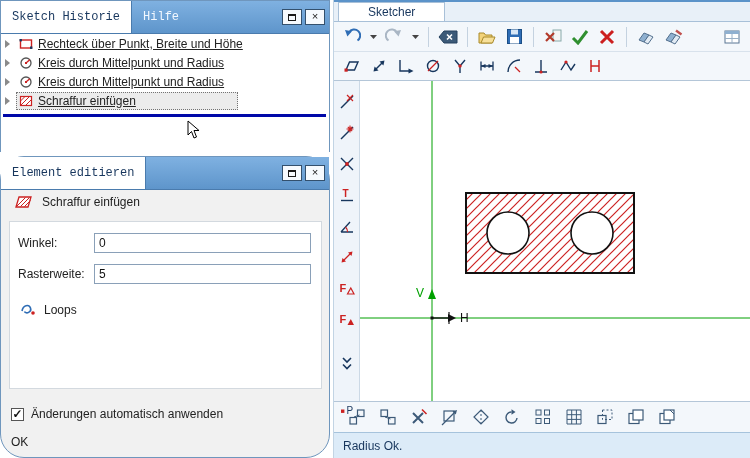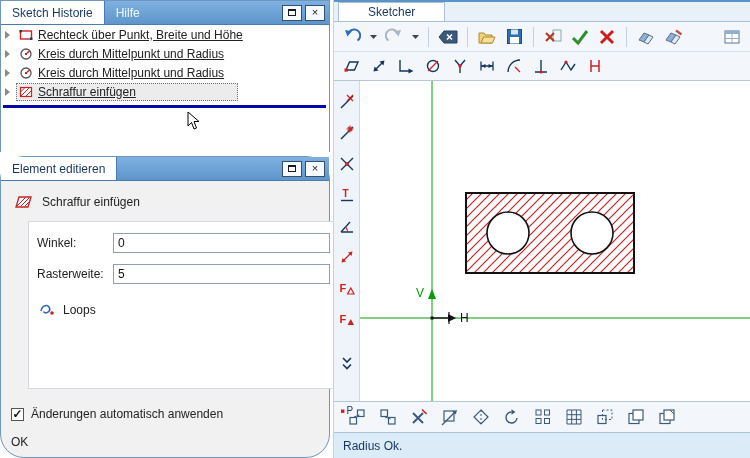--- a/index.html
+++ b/index.html
@@ -4,39 +4,39 @@
 <style>
   * { box-sizing: border-box; margin: 0; padding: 0; }
   body { font-family: "Liberation Sans", sans-serif; background:#fff; }
   .screen { position:relative; width:750px; height:458px; background:#fff; overflow:hidden; font-size:12px; color:#222; }
 
   
   .win { position:absolute; border:1px solid #6f96bd; background:#fff; }
   .history-win { left:0; top:0; width:330px; height:152px; }
   .editor-win  { left:0; top:156px; width:330px; height:302px; background:#f1f1f1;border-radius:24px; }
 
-  .win-header { height:24px; background:linear-gradient(#7fb1e1,#5e95cb); display:flex; align-items:stretch; border-bottom:1px solid #4a7bad; }
+  .win-header { height:33px; background:linear-gradient(#7fb1e1,#5e95cb); display:flex; align-items:stretch; border-bottom:1px solid #4a7bad;font-family:Liberation Mono, monospace; }
   .tab { display:flex; align-items:center; padding:0 11px; color:#f2f8ff; cursor:default; }
   .tab.active { background:#fff; color:#17365d; border-right:1px solid #4a7bad; }
   .win-buttons { margin-left:auto; display:flex; align-items:center; gap:3px; padding-right:4px; }
   .win-btn { width:20px; height:16px; background:#f6fafe; border:1px solid #33506d; display:flex; align-items:center; justify-content:center; color:#1a1a1a; font-size:11px; line-height:1; }
   .sq { width:8px; height:7px; border:1px solid #1a1a1a; border-top-width:2px; }
 
   
   .history-list { position:relative; height:128px; background:#fff;text-decoration:underline; }
   .h-row { display:flex; align-items:center; height:19px; padding-left:4px; gap:4px; white-space:nowrap; }
   .expander { width:0; height:0; border-left:5px solid #8a8a8a; border-top:4px solid transparent; border-bottom:4px solid transparent; margin-right:2px; }
   .label-box { display:flex; align-items:center; gap:5px; padding:1px 4px 1px 2px; border:1px dotted transparent; }
   .h-row.selected .label-box { background:#ececec; border:1px dotted #737373; min-width:222px; }
   .insert-line { position:absolute; left:2px; right:3px; top:80px; height:3px; background:#0008a8; }
   .cursor { position:absolute; left:186px; top:86px; }
 
   
   .elem-row { position:absolute; left:13px; top:36px; display:flex; align-items:center; gap:9px; color:#222; }
-  .group-box { position:absolute; left:8px; top:64px; width:313px; height:168px; background:#fff; border:1px solid #d3d9df;margin-left:19px; }
+  .group-box { position:absolute; left:8px; top:64px; width:313px; height:168px; background:#fff; border:1px solid #d3d9df; }
   .field-row { display:flex; align-items:center; margin:11px 10px 0 8px; }
   .field-row label { width:76px; color:#222; }
   .field-row input { flex:1; height:20px; border:1px solid #8aa0b8; padding:0 4px; font:12px "Liberation Sans", sans-serif; color:#111; background:#fff; }
   .loops-row { display:flex; align-items:center; gap:8px; margin:18px 10px 0 10px; }
   .checkbox-row { position:absolute; left:10px; top:250px; display:flex; align-items:center; gap:7px; }
   .checkbox { width:13px; height:13px; background:#fff; border:1px solid #555; display:flex; align-items:center; justify-content:center; font-size:12px; font-weight:bold; color:#111; line-height:1; }
   .ok-label { position:absolute; left:10px; top:278px; color:#222; }
 
   
   .right { position:absolute; left:333px; top:0; width:417px; height:458px; background:#f3f7fb; border-left:1px solid #c2d4e4; }

